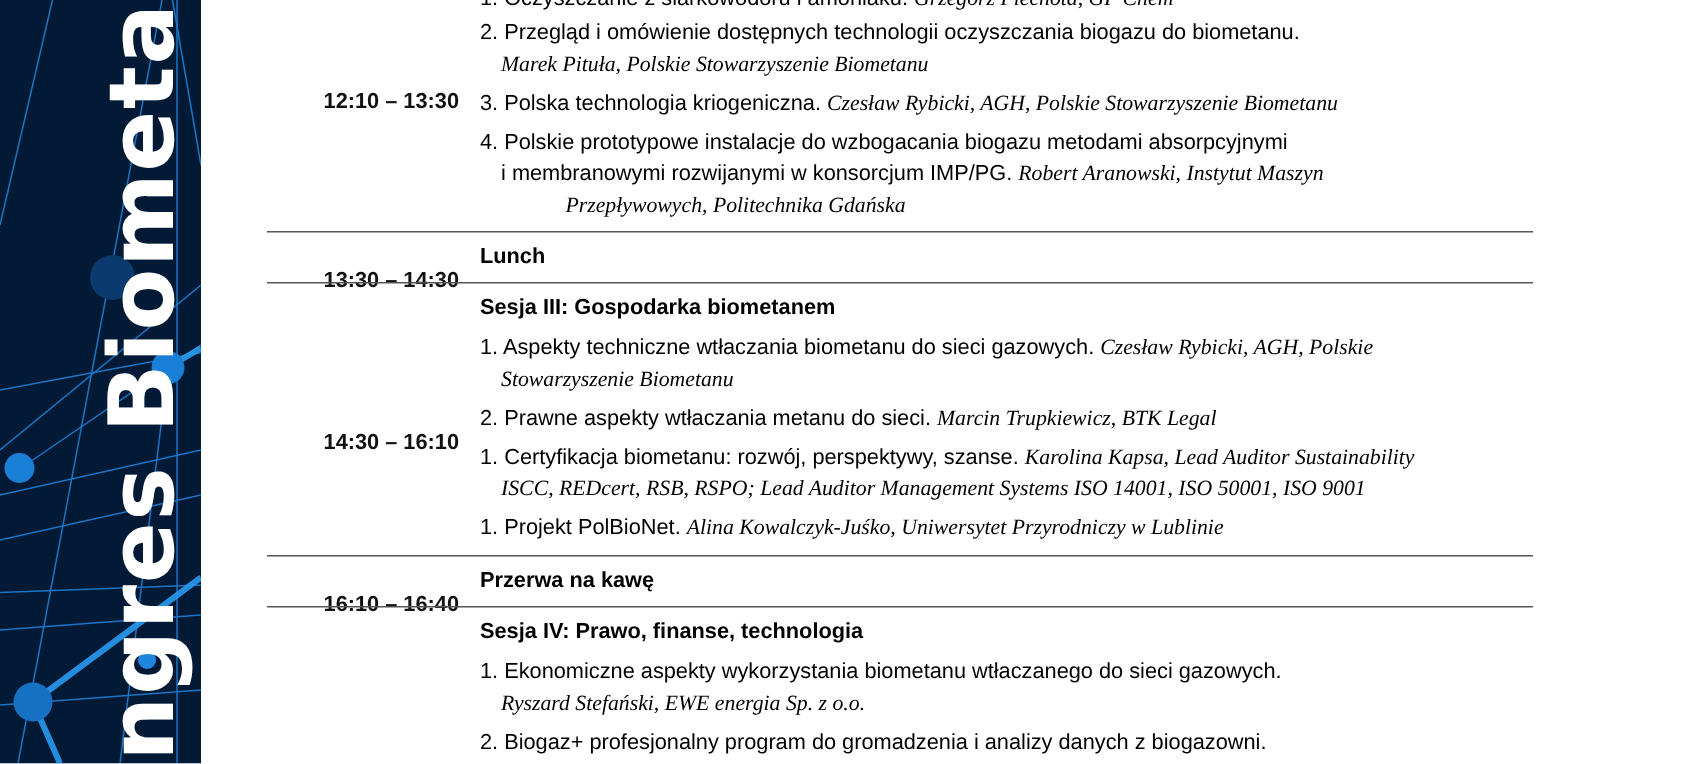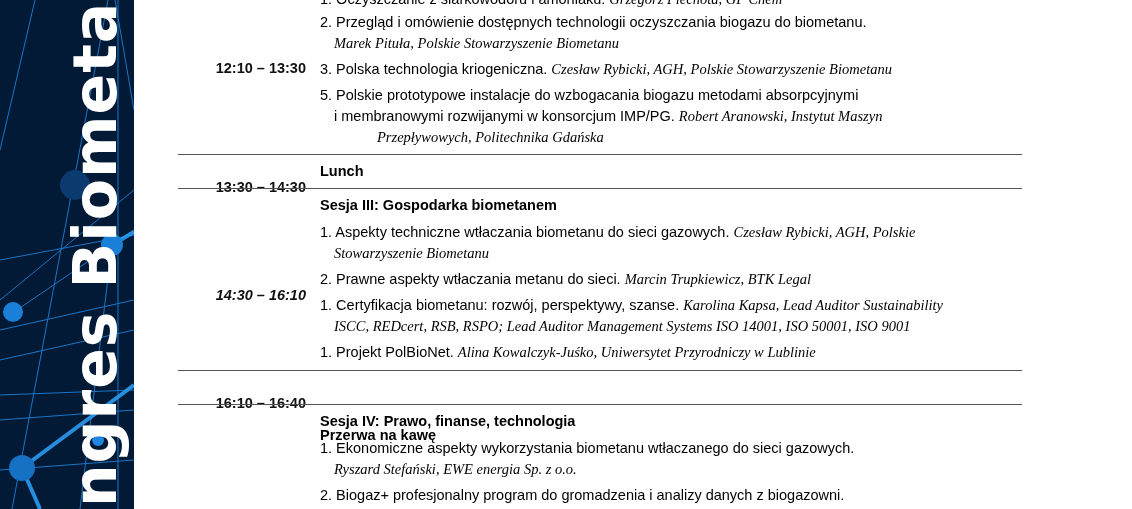--- a/index.html
+++ b/index.html
@@ -82,38 +82,38 @@
 
     <div class="line" style="top:14px;">
       <span>2. Przegląd i omówienie dostępnych technologii oczyszczania biogazu do biometanu.</span>
     </div>
     <div class="line indent it" style="top:35px;">Marek Pituła, Polskie Stowarzyszenie Biometanu</div>
 
     <div class="line" style="top:61px;">
       <span>3. Polska technologia kriogeniczna. </span><span class="it">Czesław Rybicki, AGH, Polskie Stowarzyszenie Biometanu</span>
     </div>
 
-    <div class="line" style="top:87px;">5. Polskie prototypowe instalacje do wzbogacania biogazu metodami absorpcyjnymi</div>
+    <div class="line" style="top:87px;">4. Polskie prototypowe instalacje do wzbogacania biogazu metodami absorpcyjnymi</div>
     <div class="line indent" style="top:108px;">
       <span>i membranowymi rozwijanymi w konsorcjum IMP/PG. </span><span class="it">Robert Aranowski, Instytut Maszyn</span>
     </div>
     <div class="line indent it" style="top:129px;margin-left:43px;">Przepływowych, Politechnika Gdańska</div>
   </div>
 
   <div class="rule" style="top:154px;"></div>
 
   <div>
     <div class="time" style="top:163px;">13:30 – 14:30</div>
     <div class="line bold" style="top:163px;">Lunch</div>
   </div>
 
   <div class="rule" style="top:188px;"></div>
 
   <div>
-    <div class="time" style="top:271px;font-style:italic;">14:30 – 16:10</div>
+    <div class="time" style="top:271px;">14:30 – 16:10</div>
     <div class="line bold" style="top:197px;">Sesja III: Gospodarka biometanem</div>
 
     <div class="line" style="top:224px;">
       <span>1. Aspekty techniczne wtłaczania biometanu do sieci gazowych. </span><span class="it">Czesław Rybicki, AGH, Polskie</span>
     </div>
     <div class="line indent it" style="top:245px;">Stowarzyszenie Biometanu</div>
 
     <div class="line" style="top:271px;">
       <span>2. Prawne aspekty wtłaczania metanu do sieci. </span><span class="it">Marcin Trupkiewicz, BTK Legal</span>
     </div>
@@ -125,21 +125,21 @@
 
     <div class="line" style="top:344px;">
       <span>1. Projekt PolBioNet. </span><span class="it">Alina Kowalczyk-Juśko, Uniwersytet Przyrodniczy w Lublinie</span>
     </div>
   </div>
 
   <div class="rule" style="top:370px;"></div>
 
   <div>
     <div class="time" style="top:379px;">16:10 – 16:40</div>
-    <div class="line bold" style="top:379px;margin-top:48px;">Przerwa na kawę</div>
+    <div class="line bold" style="top:379px;">Przerwa na kawę</div>
   </div>
 
   <div class="rule" style="top:404px;"></div>
 
   <div>
     <div class="line bold" style="top:413px;">Sesja IV: Prawo, finanse, technologia</div>
 
     <div class="line" style="top:440px;">1. Ekonomiczne aspekty wykorzystania biometanu wtłaczanego do sieci gazowych.</div>
     <div class="line indent it" style="top:461px;">Ryszard Stefański, EWE energia Sp. z o.o.</div>
 

